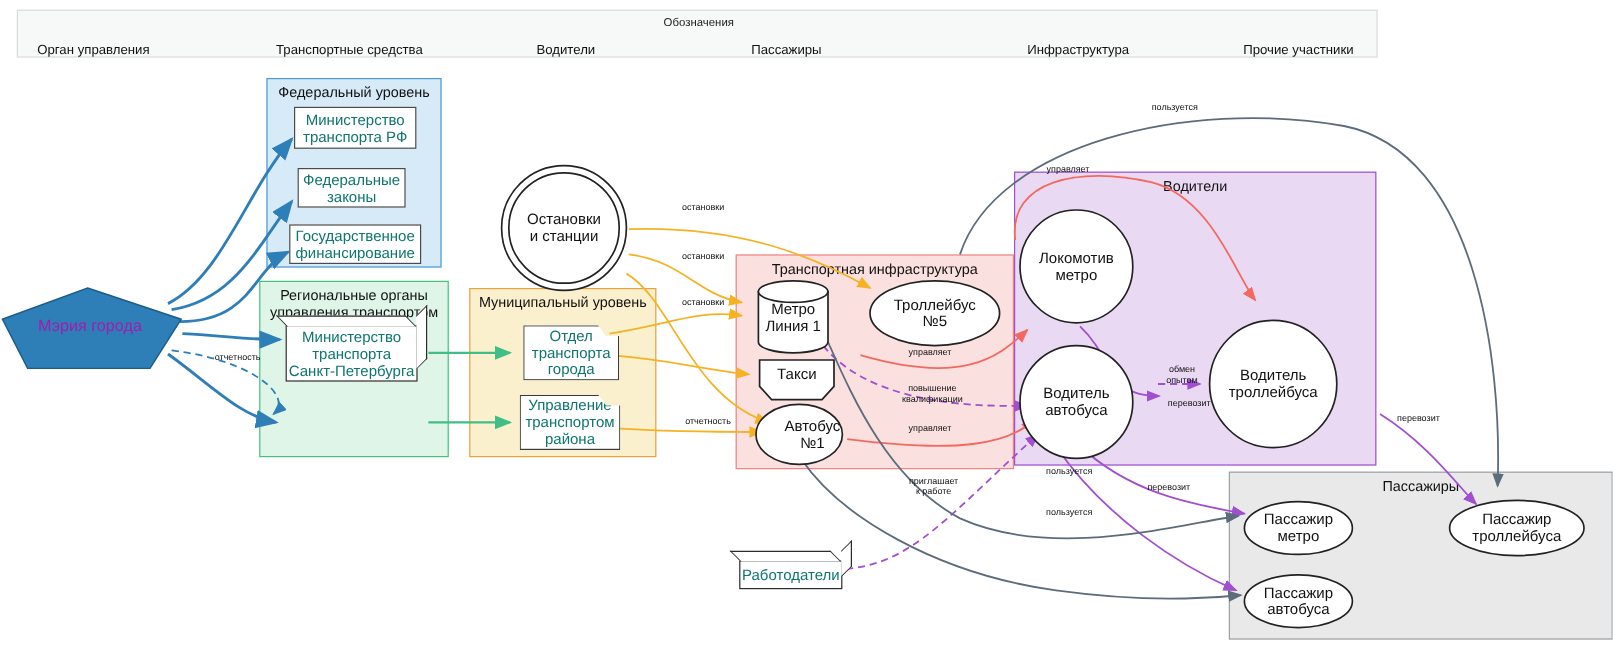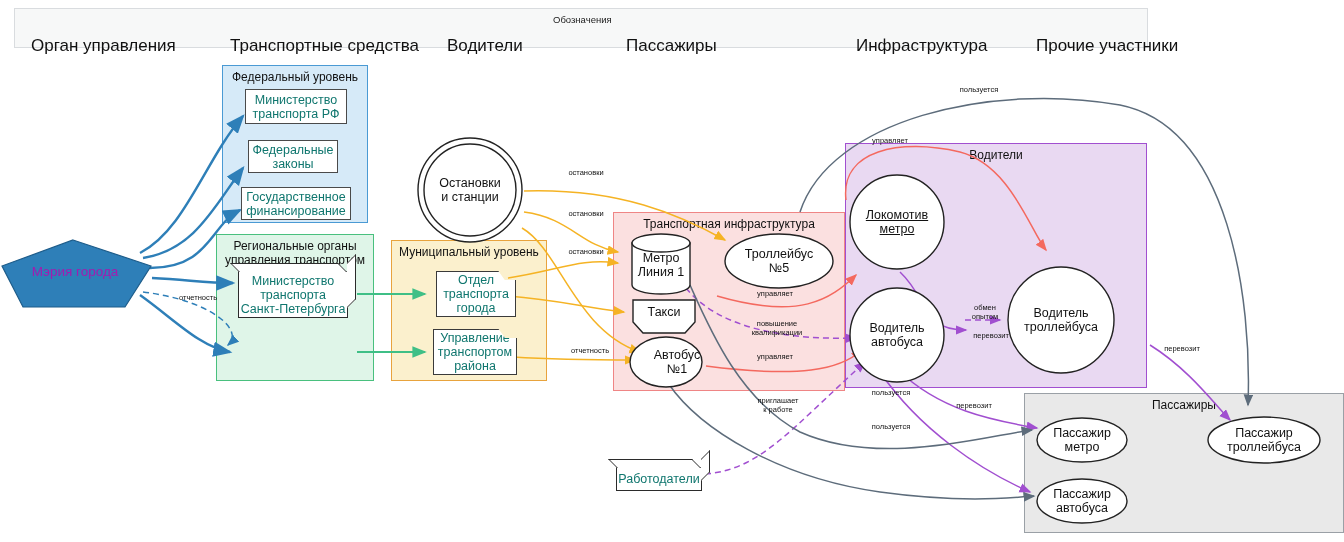--- a/index.html
+++ b/index.html
@@ -5,21 +5,21 @@
   html,body{margin:0;padding:0;background:#ffffff;}
   body{width:1344px;height:542px;font-family:"Liberation Sans",sans-serif;color:#000;}
   #stage{position:relative;width:1344px;height:542px;overflow:hidden;background:#fff;}
 
   
   .legend{position:absolute;left:14px;top:8px;width:1134px;height:40px;
           background:#f7f8f8;border:1px solid #d9dcdf;box-sizing:border-box;}
   .legend-title{position:absolute;left:0;top:5px;width:100%;text-align:center;
                 font-size:9.5px;color:#222;}
   .legend-title.shift{text-align:left;left:538px;width:auto;}
-  .legend-item{position:absolute;top:27px;font-size:17px;color:#111;white-space:nowrap;}
+  .legend-item{position:absolute;top:27px;font-size:11px;color:#111;white-space:nowrap;}
 
   
   svg.layer{position:absolute;left:0;top:0;width:1344px;height:542px;overflow:visible;}
 
   
   .grp{position:absolute;box-sizing:border-box;}
   .grp-label{position:absolute;left:0;top:4px;width:100%;text-align:center;
              font-size:12px;color:#111;line-height:14px;white-space:pre-line;}
   .grp.federal   {left:222px;top:65px;width:146px;height:158px;background:#d6eaf8;border:1.4px solid #4a9ad4;}
   .grp.regional  {left:216px;top:234px;width:158px;height:147px;background:#dff5e8;border:1.4px solid #49c07e;}
@@ -232,21 +232,21 @@
   </div>
   <div class="shapetext" style="left:631px;top:346px;width:92px;height:32px;">
     <span>Автобус
 №1</span>
   </div>
   <div class="shapetext" style="left:729px;top:245px;width:100px;height:32px;">
     <span>Троллейбус
 №5</span>
   </div>
 
-  <div class="shapetext" style="left:847px;top:206px;width:100px;height:32px;text-decoration:underline;">
+  <div class="shapetext" style="left:847px;top:206px;width:100px;height:32px;">
     <span>Локомотив
 метро</span>
   </div>
   <div class="shapetext" style="left:847px;top:319px;width:100px;height:32px;">
     <span>Водитель
 автобуса</span>
   </div>
   <div class="shapetext" style="left:1005px;top:304px;width:112px;height:32px;">
     <span>Водитель
 троллейбуса</span>

